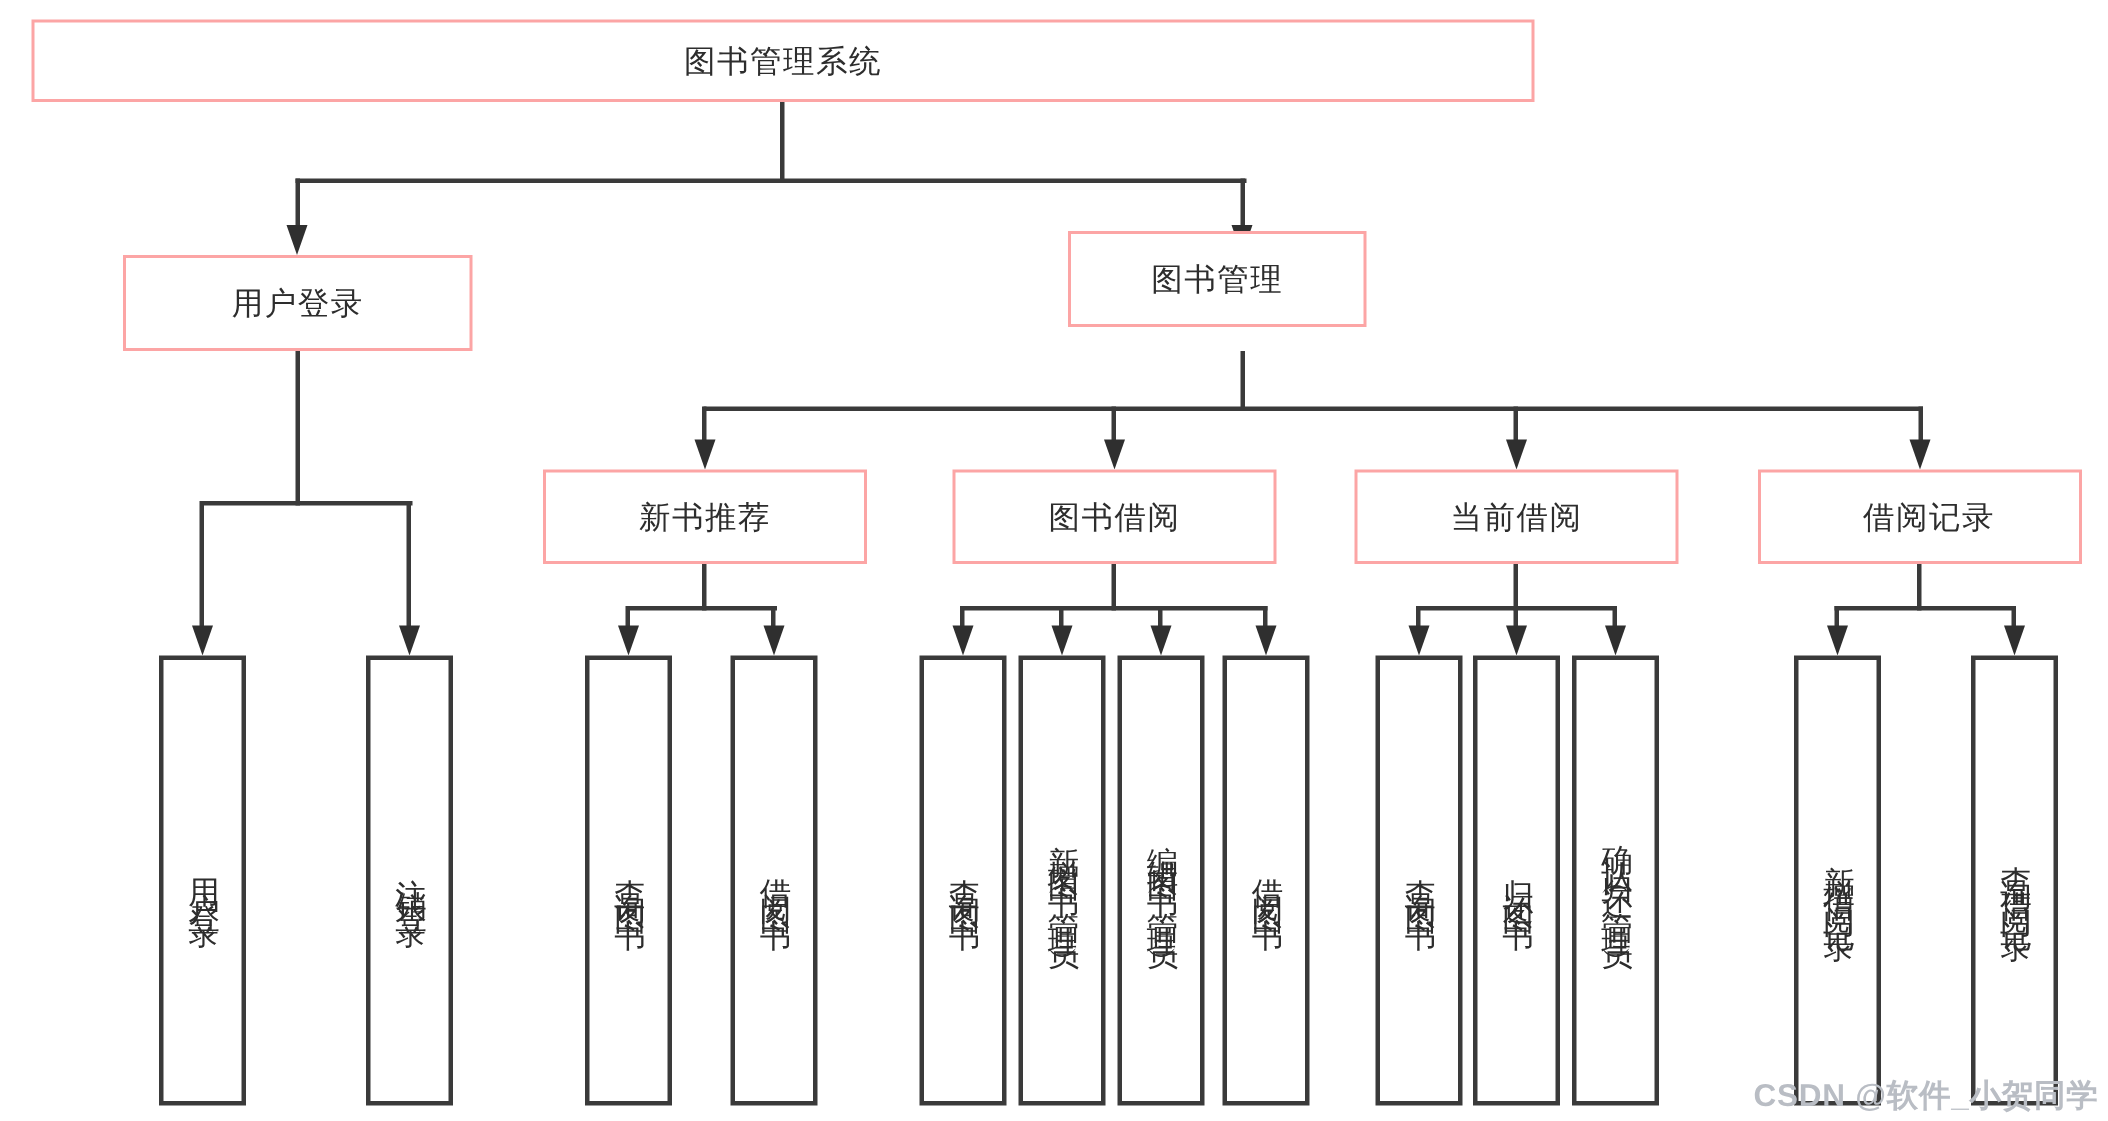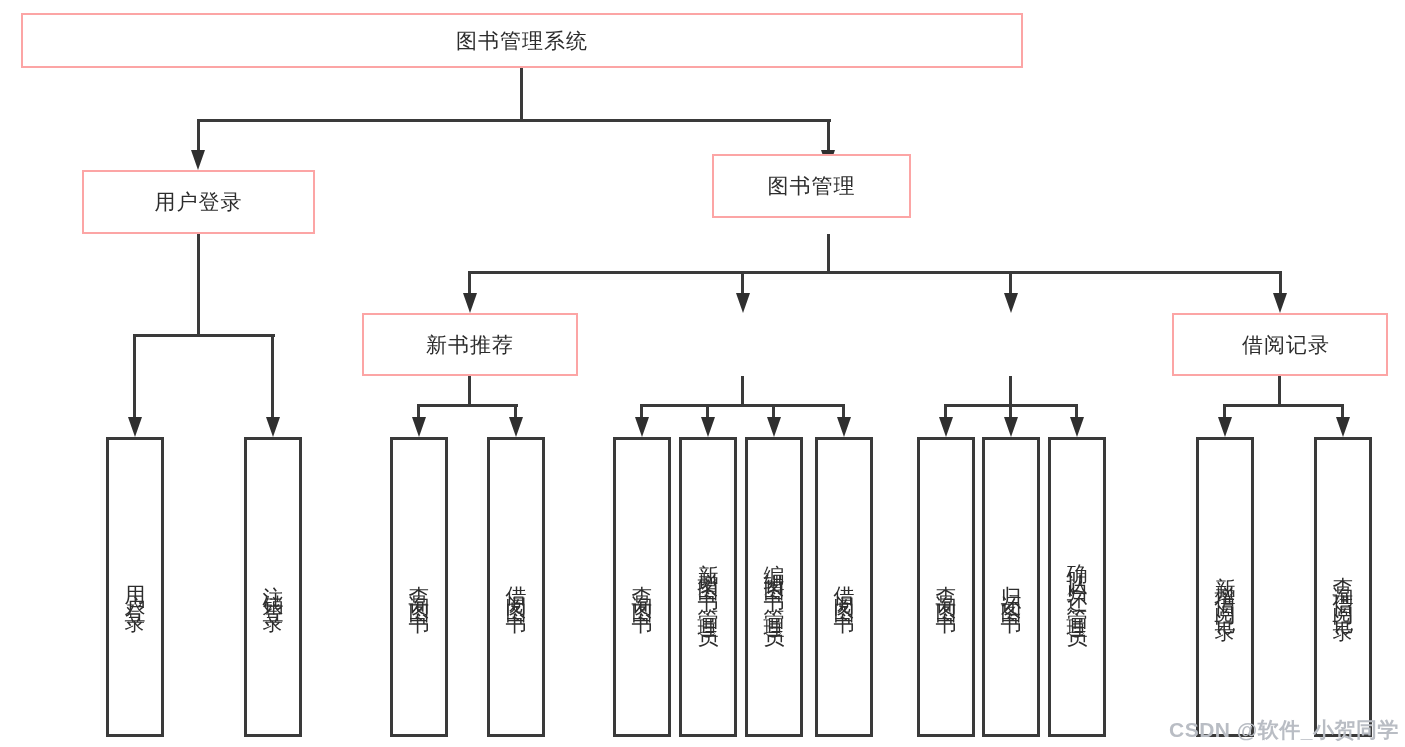--- a/index.html
+++ b/index.html
@@ -103,21 +103,27 @@
   </div>
 
   <div class="hbox" style="left:712px; top:154px; width:199px; height:64px;">
     <span>图书管理</span>
   </div>
 
   <div class="hbox" style="left:362px; top:313px; width:216px; height:63px;align-items:center;">
     <span>新书推荐</span>
   </div>
 
+  <div class="hbox" style="left:635px; top:313px; width:216px; height:63px;">
+    <span>图书借阅</span>
+  </div>
 
+  <div class="hbox" style="left:903px; top:313px; width:216px; height:63px;">
+    <span>当前借阅</span>
+  </div>
 
   <div class="hbox" style="left:1172px; top:313px; width:216px; height:63px;padding-left:12px;">
     <span>借阅记录</span>
   </div>
 
   <div class="vbox" style="left:106px; top:437px; width:58px; height:300px;">
     <span>用户登录</span>
   </div>
 
   <div class="vbox" style="left:244px; top:437px; width:58px; height:300px;">

